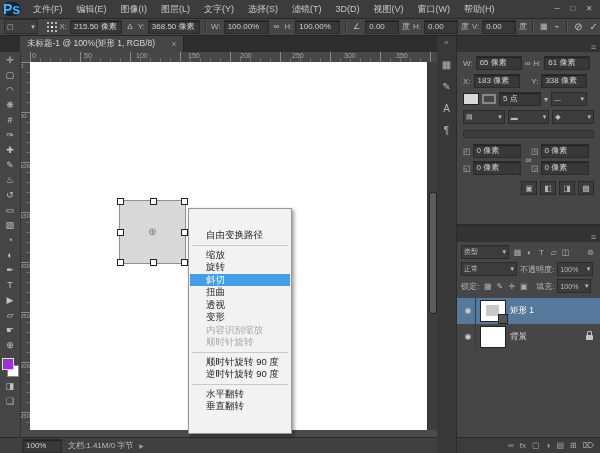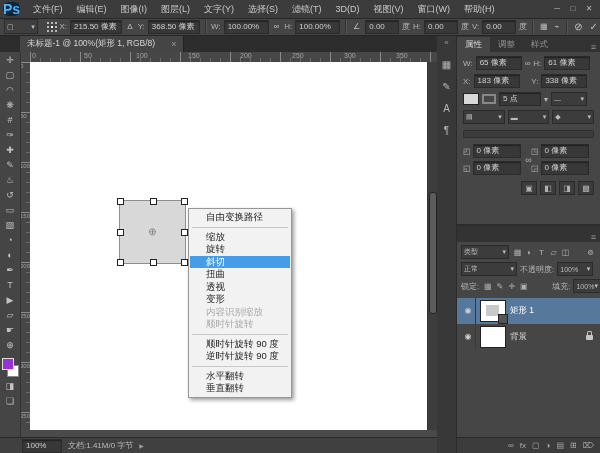--- a/index.html
+++ b/index.html
@@ -56,21 +56,21 @@
   #vruler span{height:50px;flex:none;font-size:6px;color:#a5a5a5;line-height:8px;text-align:left}
   #canvas{left:10px;top:10px;width:398px;height:368px;background:#ffffff}
   #vscroll{right:0;top:10px;width:9px;height:368px;background:#3d3d3d;border-left:1px solid #333}
   #vscroll .thumb{position:absolute;left:1px;top:130px;width:6px;height:120px;background:#5c5c5c;border-radius:3px}
   
   #shape{left:89px;top:138px;width:65px;height:62px;background:#d8d8d8;border:1px solid #8f8f8f}
   .handle{position:absolute;width:5px;height:5px;background:#fff;border:1px solid #222}
   #refpoint{left:50%;top:50%;transform:translate(-50%,-50%);color:#7d7d7d;font-size:10px;line-height:10px}
   
   #ctxmenu{left:158px;top:146px;width:100px;background:#f2f2f2;border:1px solid #979797;
-           box-shadow:2px 2px 4px rgba(0,0,0,.4);padding:2px 1px;z-index:25}
+           box-shadow:2px 2px 4px rgba(0,0,0,.4);padding:20px 1px;z-index:25}
   .citem{font-size:9.5px;color:#1e1e1e;line-height:12.5px;height:12.5px;padding-left:16px;white-space:nowrap;overflow:hidden}
   .citem.highlighted{background:#459de8;color:#fff}
   .citem.disabled{color:#a9a9a9}
   .citem.separator{height:1px;background:#c9c9c9;margin:3px 2px;padding:0}
   
   #statusbar{left:0;top:437px;width:437px;height:16px;background:#404040;border-top:1px solid #2a2a2a;
              display:flex;align-items:center;gap:6px;padding-left:22px;box-sizing:border-box;z-index:21}
   #zoombox{width:32px}
   #statusbar .info{color:#bdbdbd;font-size:8px;white-space:nowrap}
   #statusbar .arr{color:#999;font-size:6px}
@@ -346,25 +346,20 @@
         <div class="sicon">
           <span>A</span>
         </div>
         <div class="sicon">
           <span>¶</span>
         </div>
     </div>
   </div>
 
   <div class="ptabs abs" style="top:0">
-    <div style="display:flex">
-      <span class="ptab active">属性</span>
-        <span class="ptab">调整</span>
-        <span class="ptab">样式</span>
-    </div>
     <span class="pmenu">≡</span>
   </div>
 
   <div id="propbody" class="abs">
     <div class="prow">
       <span class="lbl">W:</span>
       <span class="field" style="width:38px">65 像素</span>
       <span class="mini">∞</span>
       <span class="lbl">H:</span>
       <span class="field" style="width:38px">61 像素</span>
@@ -474,21 +469,21 @@
       </span>
     </div>
     <div class="lrow">
       <span class="lbl">锁定:</span>
       <span style="display:flex;gap:1px">
         <span class="ficon"><span>▦</span></span>
           <span class="ficon"><span>✎</span></span>
           <span class="ficon"><span>✛</span></span>
           <span class="ficon"><span>▣</span></span>
       </span>
-      <span class="lbl" style="margin-left:20px">填充:</span>
+      <span class="lbl" style="margin-left:4px">填充:</span>
       <span class="dd" style="width:28px">
         <span>100%</span>
           <span>▾</span>
       </span>
     </div>
     <div style="display:flex;flex-direction:column;margin-top:2px">
 
         <div class="layer selected shape-layer">
           <span class="eyebox">◉</span>
           <span class="thumb">

